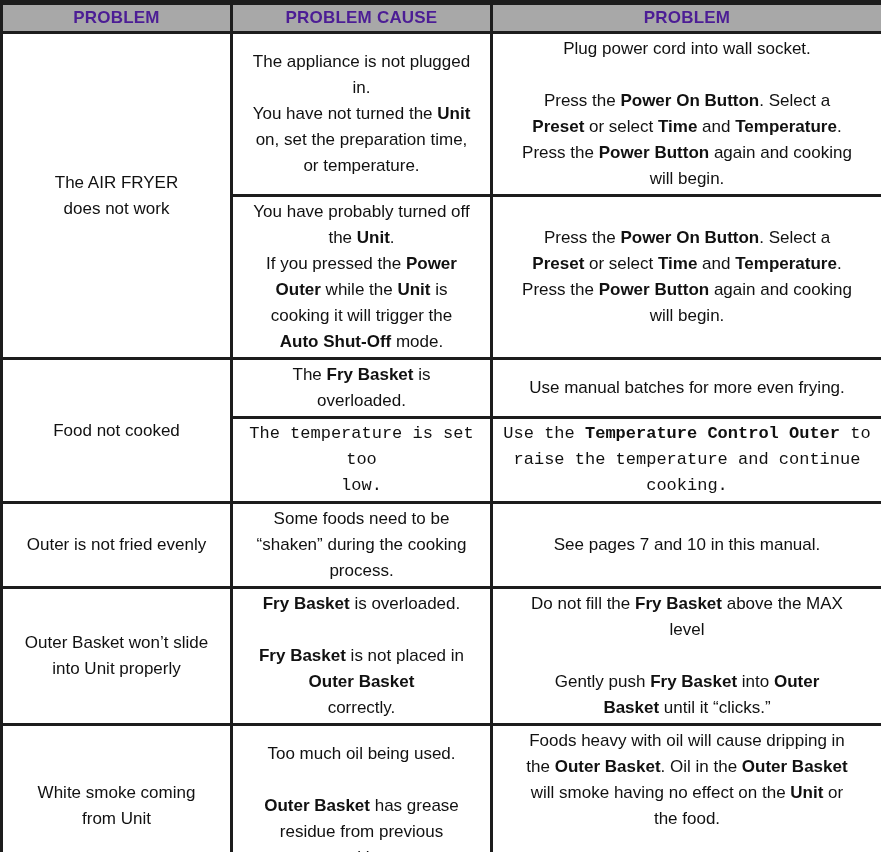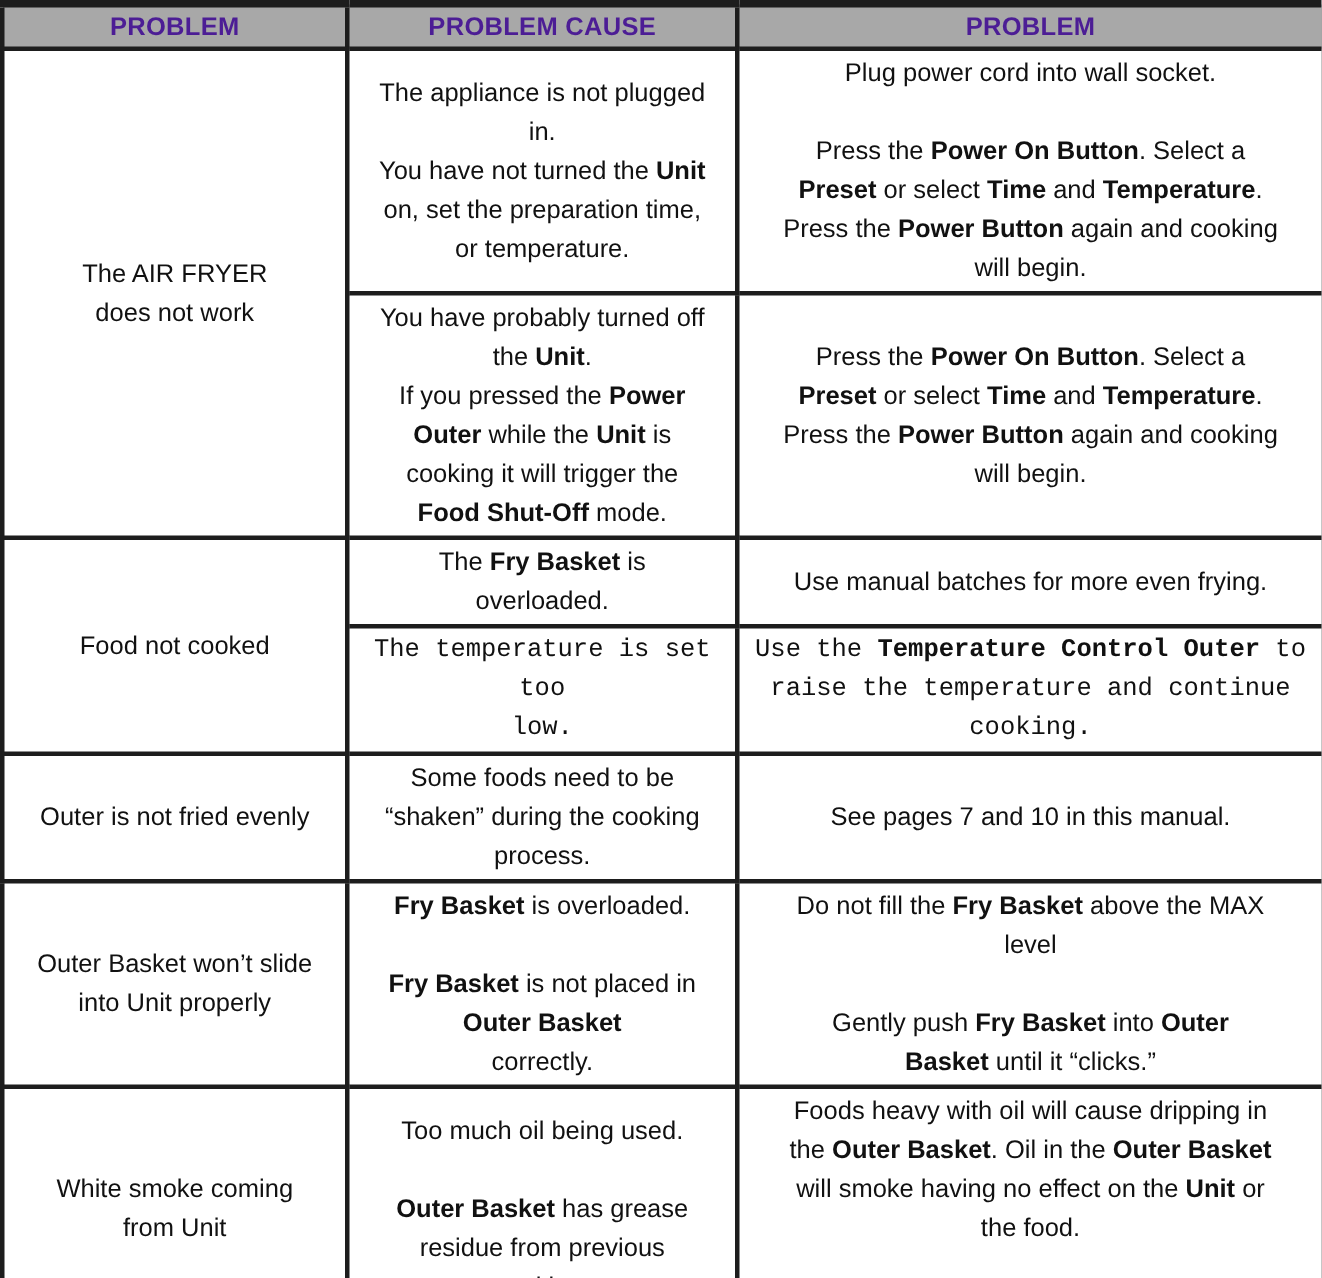--- a/index.html
+++ b/index.html
@@ -57,21 +57,21 @@
         <th style="background: rgb(168, 168, 168);">PROBLEM</th>
       </tr>
   </thead>
   <tbody>
       <tr style="height: 162px;">
         <td rowspan="2">The AIR FRYER<br>does not work</td>
         <td>The appliance is not plugged<br>in.<br>You have not turned the <b>Unit</b><br>on, set the preparation time,<br>or temperature.</td>
         <td>Plug power cord into wall socket.<br><br>Press the <b>Power On Button</b>. Select a<br><b>Preset</b> or select <b>Time</b> and <b>Temperature</b>.<br>Press the <b>Power Button</b> again and cooking<br>will begin.</td>
       </tr>
       <tr style="height: 159px;">
-        <td>You have probably turned off<br>the <b>Unit</b>.<br>If you pressed the <b>Power</b><br><b>Outer</b> while the <b>Unit</b> is<br>cooking it will trigger the<br><b>Food Shut-Off</b> mode.</td>
+        <td>You have probably turned off<br>the <b>Unit</b>.<br>If you pressed the <b>Power</b><br><b>Outer</b> while the <b>Unit</b> is<br>cooking it will trigger the<br><b>Auto Shut-Off</b> mode.</td>
         <td>Press the <b>Power On Button</b>. Select a<br><b>Preset</b> or select <b>Time</b> and <b>Temperature</b>.<br>Press the <b>Power Button</b> again and cooking<br>will begin.</td>
       </tr>
       <tr style="height: 57px;">
         <td rowspan="2">Food not cooked</td>
         <td>The <b>Fry Basket</b> is<br>overloaded.</td>
         <td>Use manual batches for more even frying.</td>
       </tr>
       <tr style="height: 55px; font-family: Liberation Mono, monospace;">
         <td>The temperature is set too<br>low.</td>
         <td>Use the <b>Temperature Control Outer</b> to<br>raise the temperature and continue cooking.</td>

